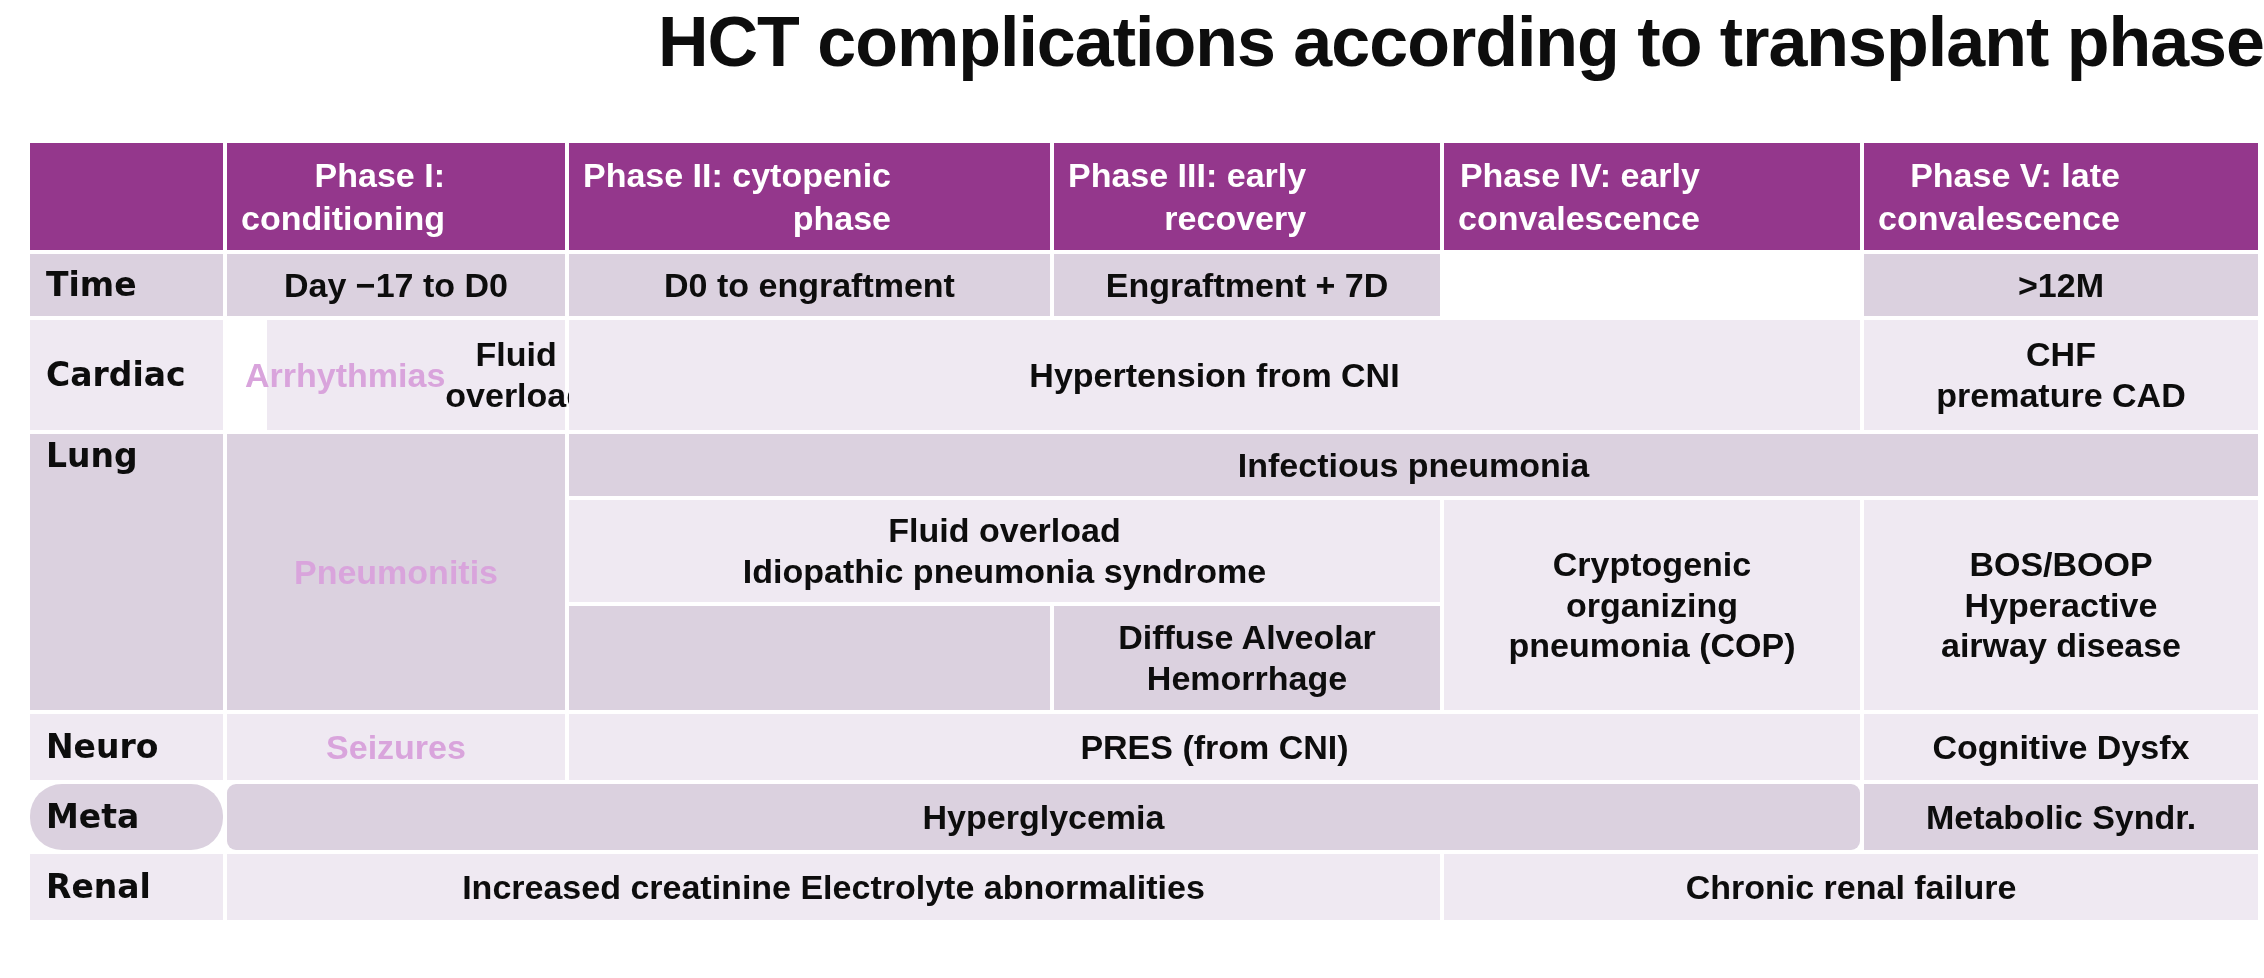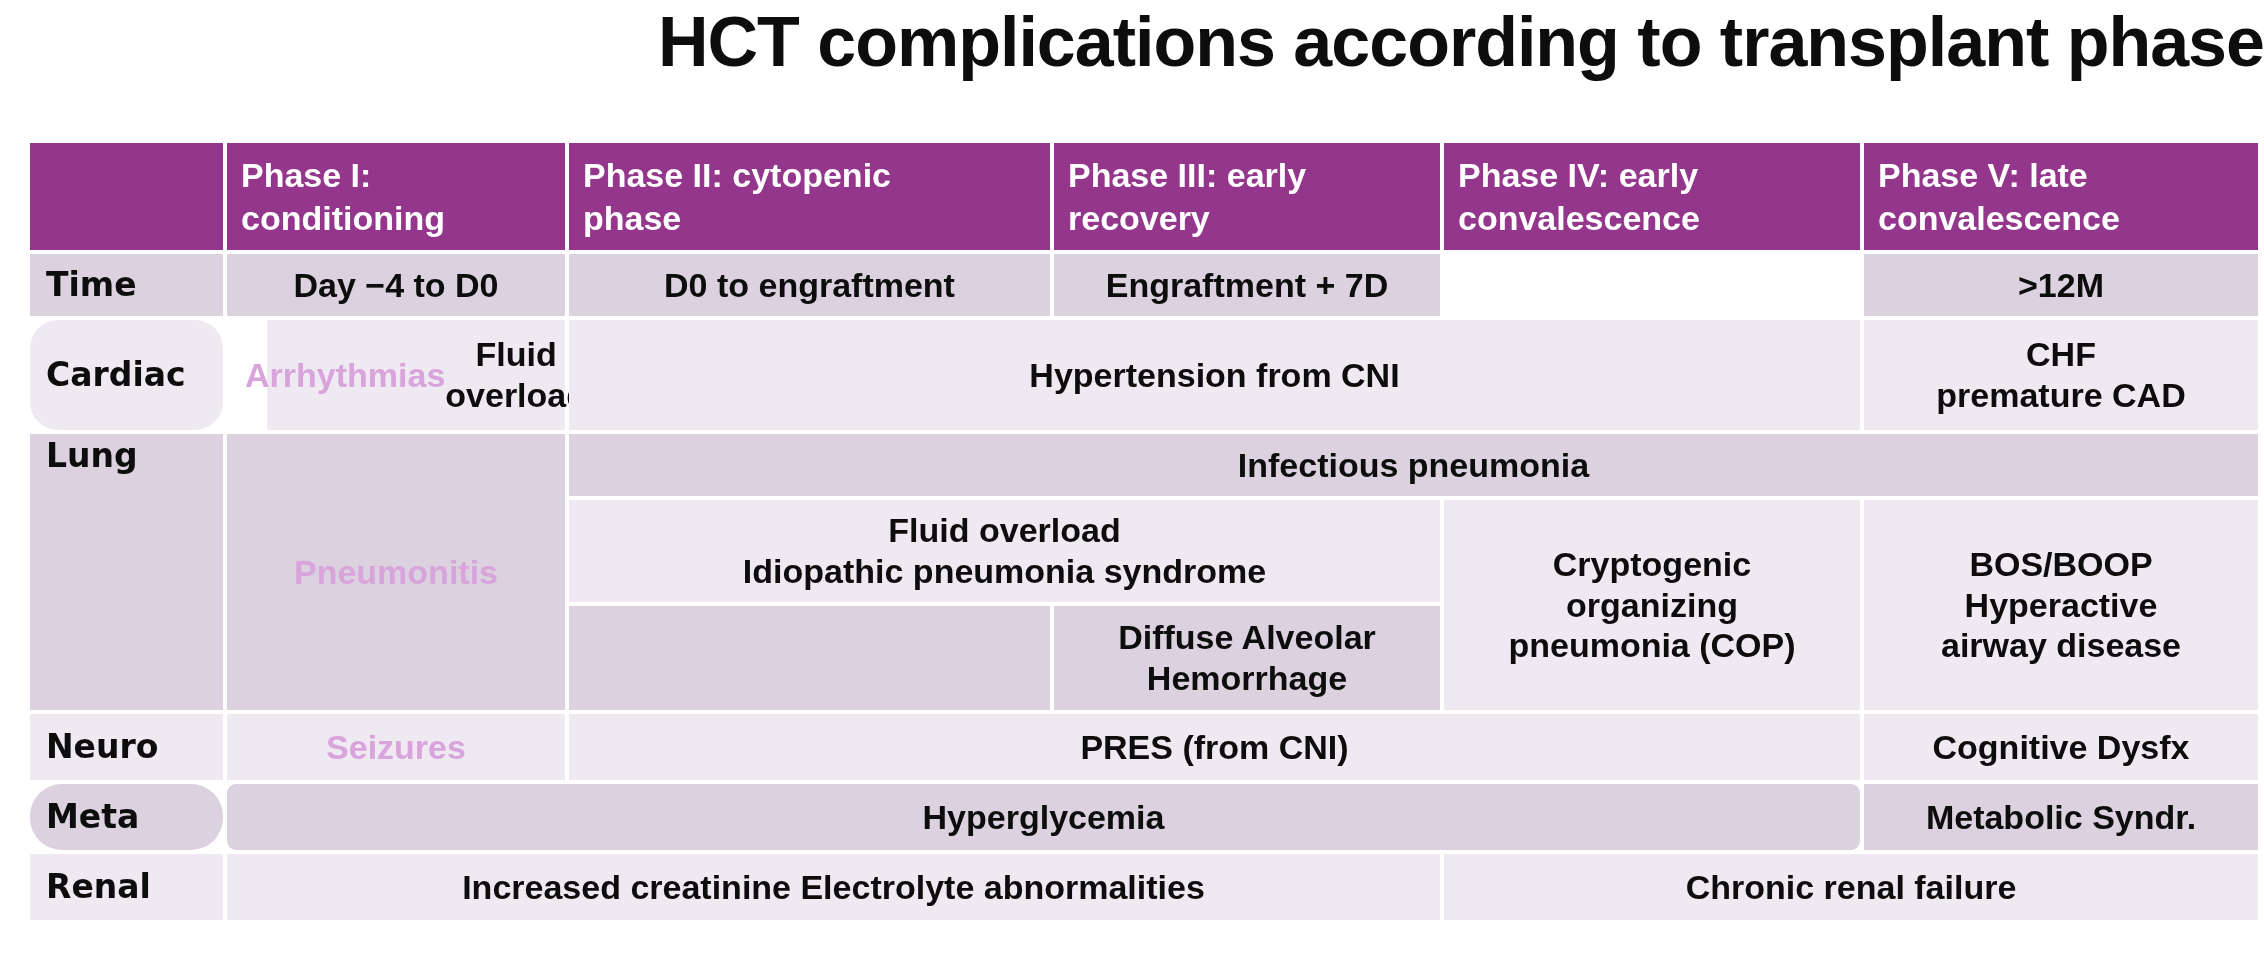--- a/index.html
+++ b/index.html
@@ -48,21 +48,21 @@
     font-size: 34px;
     line-height: 1.2;
     color: var(--body-text, #0d0d0d);
     white-space: pre-line;
   }
   .purple { background: var(--header-bg, #94378C); }
   .dark   { background: var(--row-dark, #DBD1DF); }
   .light  { background: var(--row-light, #EFE9F2); }
   .hcell {
     justify-content: flex-start;
-    text-align: left;
+    text-align: right;
     padding-left: 14px;
     padding-right: 6px;
     color: var(--header-text, #ffffff);
     font-size: 34px;
     line-height: 1.25;
   }
   .label {
     justify-content: flex-start;
     text-align: left;
     padding-left: 16px;
@@ -95,26 +95,26 @@
     <div class="cell purple hcell" style="grid-column:3;grid-row:1;">Phase II: cytopenic
 phase</div>
     <div class="cell purple hcell" style="grid-column:4;grid-row:1;">Phase III: early
 recovery</div>
     <div class="cell purple hcell" style="grid-column:5;grid-row:1;">Phase IV: early
 convalescence</div>
     <div class="cell purple hcell" style="grid-column:6;grid-row:1;">Phase V: late
 convalescence</div>
 
     <div class="cell dark label" style="grid-column:1;grid-row:2;">Time</div>
-    <div class="cell dark" style="grid-column:2;grid-row:2;">Day −4 to D0</div>
+    <div class="cell dark" style="grid-column:2;grid-row:2;">Day −17 to D0</div>
     <div class="cell dark" style="grid-column:3;grid-row:2;">D0 to engraftment</div>
     <div class="cell dark" style="grid-column:4;grid-row:2;">Engraftment + 7D</div>
     <div class="cell dark" style="grid-column:6;grid-row:2;">&gt;12M</div>
 
-    <div class="cell light label" style="grid-column:1;grid-row:3;border-radius:28px;">Cardiac</div>
+    <div class="cell light label" style="grid-column:1;grid-row:3;">Cardiac</div>
     <div class="cell light stack" style="grid-column:2;grid-row:3;">
       <span class="accent">Arrhythmias</span>
       <span>Fluid overload</span>
     </div>
     <div class="cell light" style="grid-column:3 / span 3;grid-row:3;">Hypertension from CNI</div>
     <div class="cell light" style="grid-column:6;grid-row:3;">CHF
 premature CAD</div>
 
     <div class="cell dark label top" style="grid-column:1;grid-row:4 / span 3;">Lung</div>
     <div class="cell dark accent" style="grid-column:2;grid-row:4 / span 3;">Pneumonitis</div>

